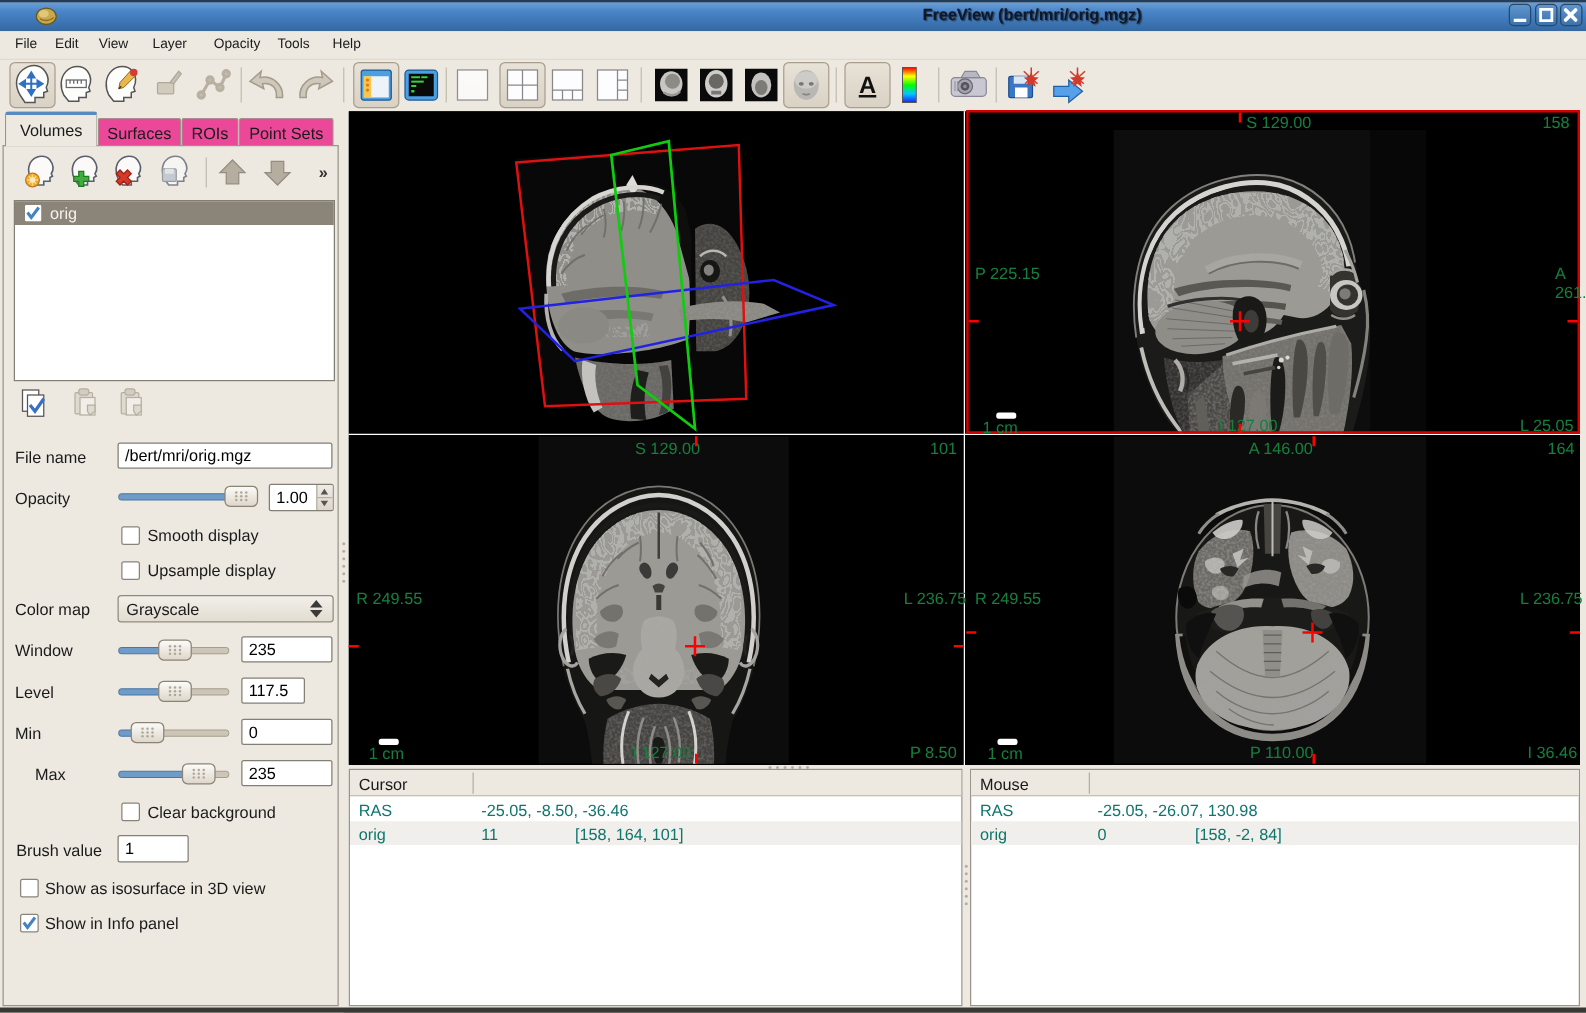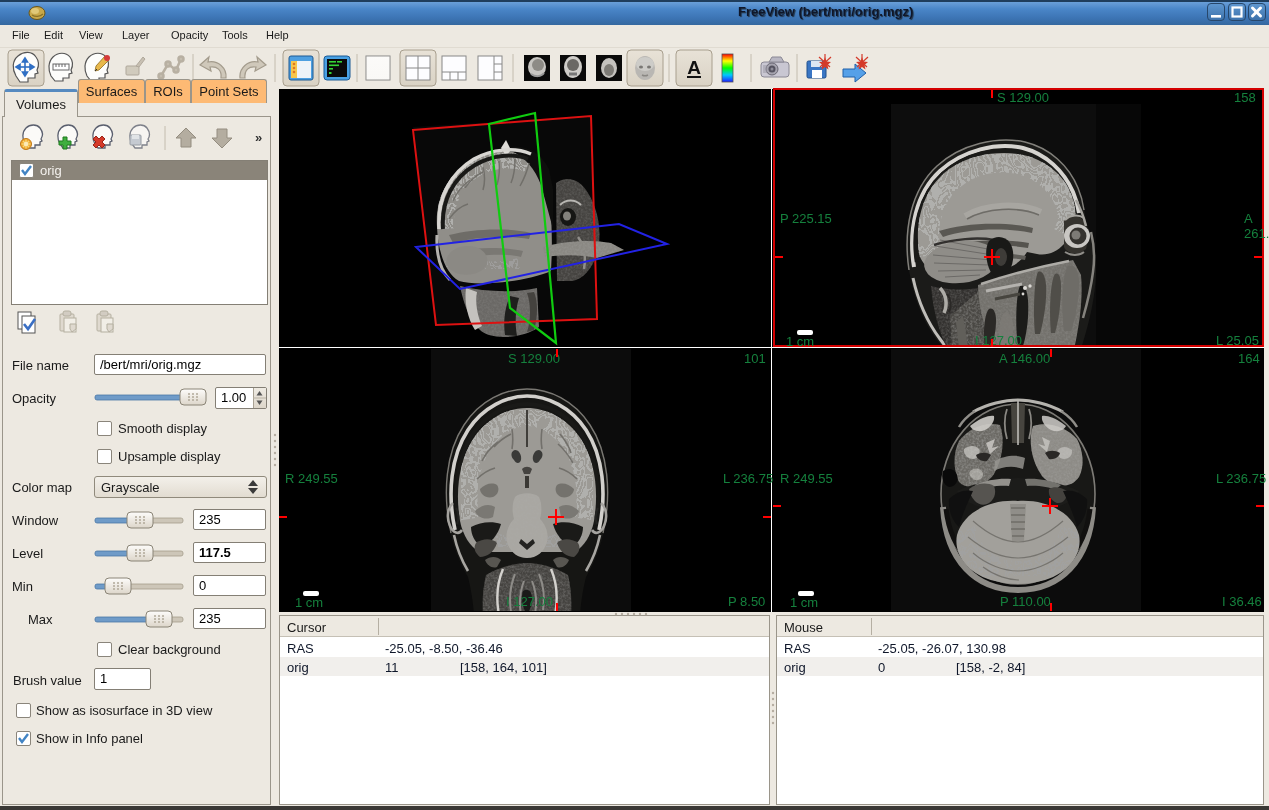--- a/index.html
+++ b/index.html
@@ -21,38 +21,38 @@
   border-bottom:1px solid #e0dbd1; }
 .menuitem { top:4px; font-size:11px; color:#1a1a1a; }
 
 
 #toolbar { left:0; top:48px; width:1269px; height:40px; background:#ede9e1; }
 
 
 #leftpanel { left:0; top:88px; width:275px; height:722px; background:#ede9e1; }
 #tabframe { left:2px; top:116px; width:269px; height:689px; border:1px solid #9a958a;
   background:#ede9e1; }
-.tab { top:79px; height:24px; background:#fdba74; border:1px solid #9a958a; border-bottom:none;
+.tab { top:94px; height:24px; background:#ec4899; border:1px solid #9a958a; border-bottom:none;
   border-radius:3px 3px 0 0; font-size:13px; color:#1a1a1a; text-align:center; padding-top:4px; }
 #tab-volumes { left:4px; top:89px; width:74px; height:28px; background:#ede9e1;
   border-top:3px solid #568ac0; z-index:5; padding-top:5px; }
 .ptext { font-size:13px; color:#1a1a1a; }
 .tfield { background:#fff; border:1px solid #847f75; border-radius:2px; font-size:13px;
   color:#000; padding:2px 0 0 5px; }
 .cbox { width:15px; height:15px; background:#fff; border:1px solid #8a857b; border-radius:2px; }
 
 
 #views { left:279px; top:89px; width:985px; height:523px; background:#000; }
 .vlabel { position:absolute; color:#15803d; font-size:13px; }
 
 
 .infobox { top:615px; height:190px; background:#fff; border:1px solid #9a958a; }
 .infohdr { height:21px; background:#ede9e1; border-bottom:1px solid #c5c0b5; font-size:13px;
   color:#1a1a1a; }
-.inforow { height:19px; font-size:13px; color:#0f172a; }
+.inforow { height:19px; font-size:13px; color:#0f766e; }
 </style>
 </head>
 <body>
 
 <div class="abs" id="titlebar"></div>
 <svg class="abs" style="left:28px; top:3px;" width="19" height="19" viewBox="0 0 19 19">
   <ellipse cx="9" cy="10" rx="8" ry="6.5" fill="#c8a84a" stroke="#6a5618"></ellipse>
   <ellipse cx="7" cy="8" rx="4" ry="3" fill="#e0c878"></ellipse>
   <path d="M4,12 C7,14 12,14 15,11" stroke="#8a7228" stroke-width="1.2" fill="none"></path>
 </svg>
@@ -422,21 +422,21 @@
 <div class="abs ptext" style="left:12px; top:358px;">File name</div>
 <div class="abs tfield" style="left:94px; top:354px; width:172px; height:21px;">/bert/mri/orig.mgz</div>
 <div class="abs ptext" style="left:12px; top:391px;">Opacity</div>
 <div class="abs ptext" style="left:12px; top:480px;">Color map</div>
 <div class="abs ptext" style="left:12px; top:513px;">Window</div>
 <div class="abs ptext" style="left:12px; top:546px;">Level</div>
 <div class="abs ptext" style="left:12px; top:579px;">Min</div>
 <div class="abs ptext" style="left:28px; top:612px;">Max</div>
 <div class="abs ptext" style="left:13px; top:673px;">Brush value</div>
 <div class="abs tfield" style="left:193px; top:509px; width:73px; height:21px;">235</div>
-<div class="abs tfield" style="left:193px; top:542px; width:73px; height:21px;font-weight:bold;">117.5</div>
+<div class="abs tfield" style="left:193px; top:542px; width:51px; height:21px;">117.5</div>
 <div class="abs tfield" style="left:193px; top:575px; width:73px; height:21px;">0</div>
 <div class="abs tfield" style="left:193px; top:608px; width:73px; height:21px;">235</div>
 <div class="abs tfield" style="left:94px; top:668px; width:57px; height:22px;">1</div>
 
 <div class="abs cbox" style="left:97px; top:421px;"></div>
 <div class="abs ptext" style="left:118px; top:421px;">Smooth display</div>
 <div class="abs cbox" style="left:97px; top:449px;"></div>
 <div class="abs ptext" style="left:118px; top:449px;">Upsample display</div>
 <div class="abs cbox" style="left:97px; top:642px;"></div>
 <div class="abs ptext" style="left:118px; top:642px;">Clear background</div>

